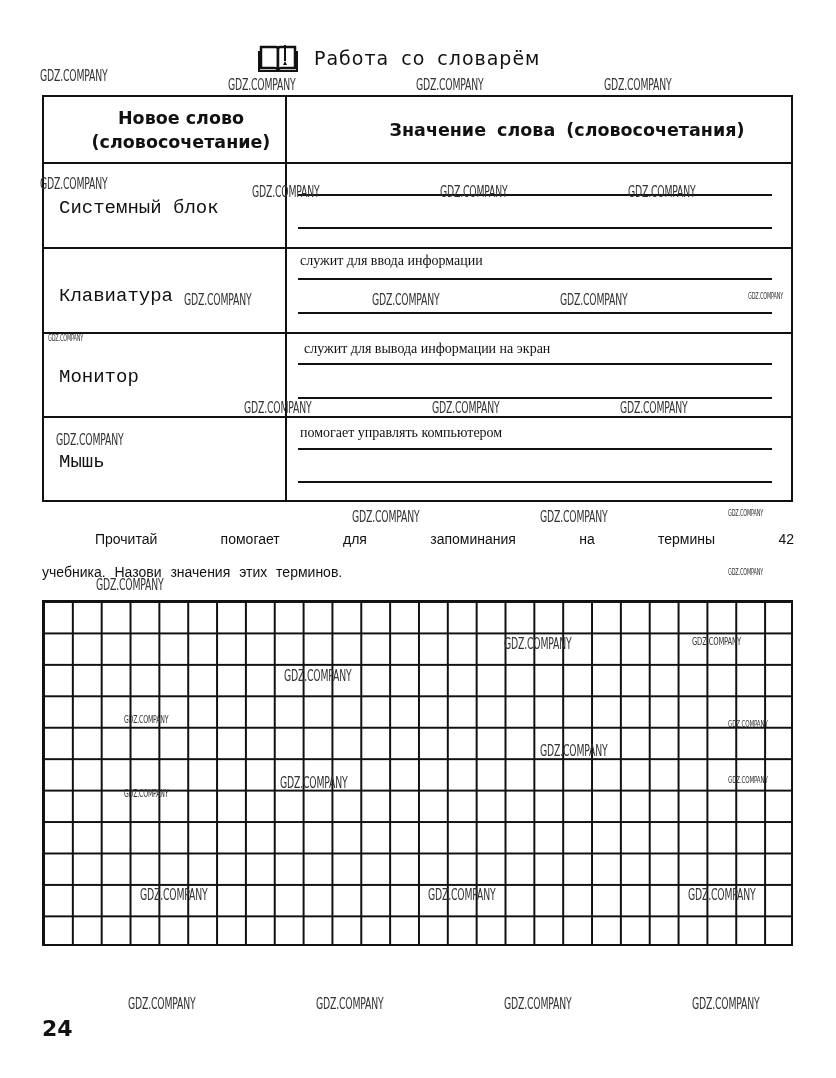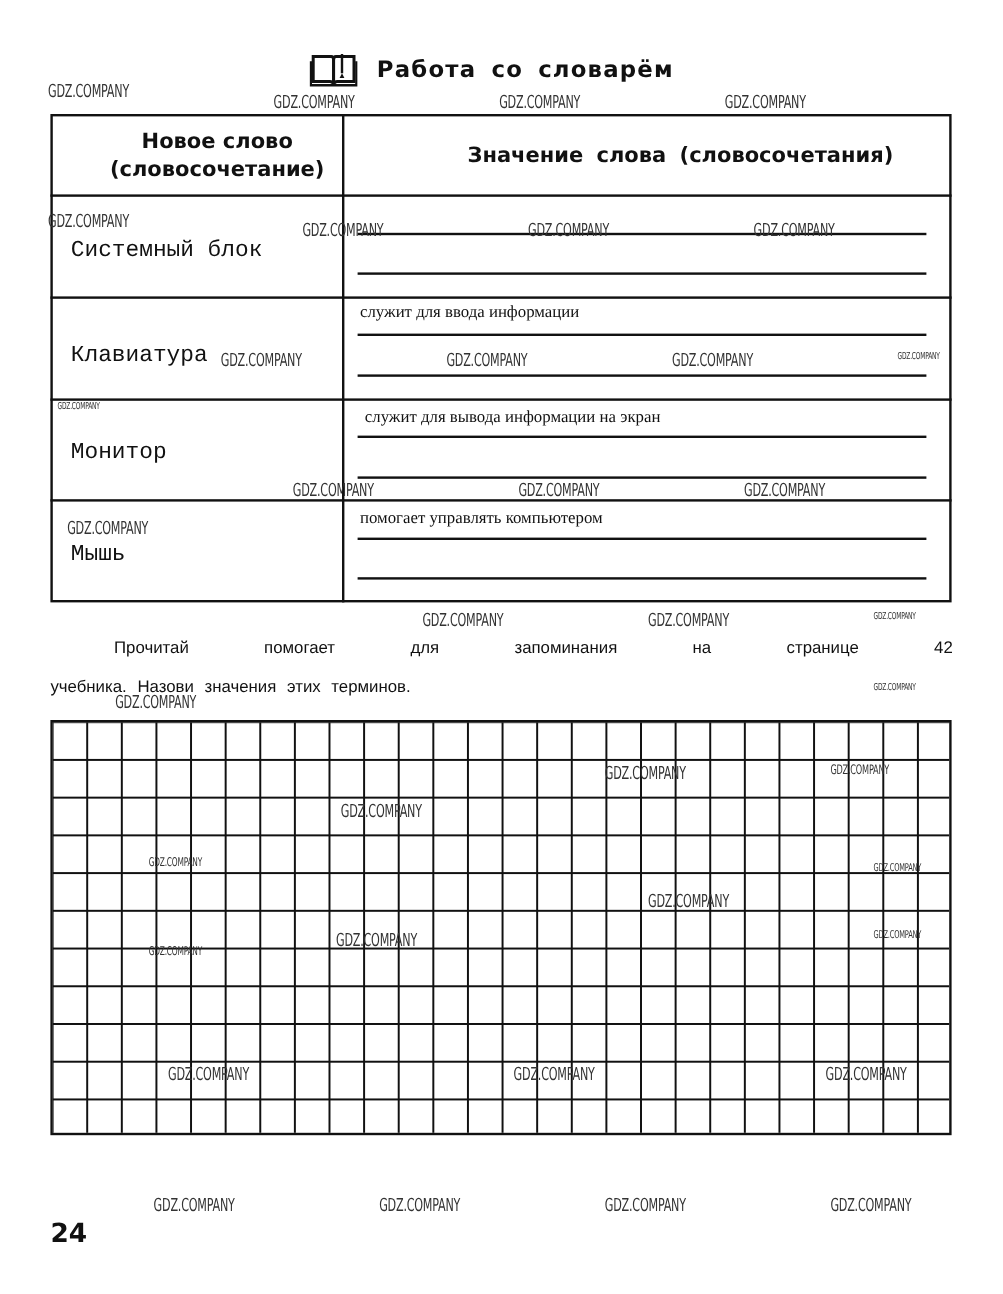--- a/index.html
+++ b/index.html
@@ -1,20 +1,20 @@
 <!DOCTYPE html>
 <html><head>
 <meta charset="utf-8">
 <style>
   html, body { margin: 0; padding: 0; background: #ffffff; }
   body { width: 836px; height: 1078px; position: relative; overflow: hidden; font-family: "Liberation Sans", sans-serif; color: #111; }
   .abs { position: absolute; }
 
   .title-wrap { left: 258px; top: 38px; height: 40px; display: flex; align-items: center; gap: 16px; }
-  .title { font-family: "DejaVu Sans", sans-serif; font-weight: bold; font-size: 19px; letter-spacing: 1px; word-spacing: 5px; }
+  .title { font-family: "DejaVu Sans", sans-serif; font-weight: normal; font-size: 19px; letter-spacing: 1px; word-spacing: 5px; }
   .book-icon { width: 40px; height: 30px; }
 
   .table { left: 42px; top: 95px; width: 751px; height: 407px; border: 2px solid #111; box-sizing: border-box; }
   .vsplit { left: 285px; top: 95px; width: 2px; height: 407px; background: #111; }
   .hline { left: 42px; width: 751px; height: 2px; background: #111; }
 
   .hdr-left { left: 44px; top: 97px; width: 274px; height: 66px; display: flex; align-items: center; justify-content: center; text-align: center; font-family: "DejaVu Sans", sans-serif; font-weight: bold; font-size: 17.5px; line-height: 24px; }
   .hdr-right { left: 287px; top: 97px; width: 560px; height: 66px; display: flex; align-items: center; justify-content: center; font-family: "DejaVu Sans", sans-serif; font-weight: bold; font-size: 17.5px; word-spacing: 5px; border-radius: 26px; }
 
   .term { left: 59px; font-size: 19px; font-family: Liberation Mono, monospace; }
@@ -86,21 +86,21 @@
 <div class="abs wline" style="top:448px"></div>
 <div class="abs wline" style="top:481px"></div>
 
 <div class="abs instr">
   <div class="l1">
     <span>Прочитай</span>
     <span>помогает</span>
     <span>для</span>
     <span>запоминания</span>
     <span>на</span>
-    <span>странице</span>
+    <span>термины</span>
     <span>42</span>
   </div>
   <div class="l2">учебника. Назови значения этих терминов.</div>
 </div>
 
 <div class="abs grid"></div>
 
 <div class="abs wm" style="left:40px; top:67px">GDZ.COMPANY</div>
 <div class="abs wm" style="left:228px; top:76px">GDZ.COMPANY</div>
 <div class="abs wm" style="left:416px; top:76px">GDZ.COMPANY</div>

